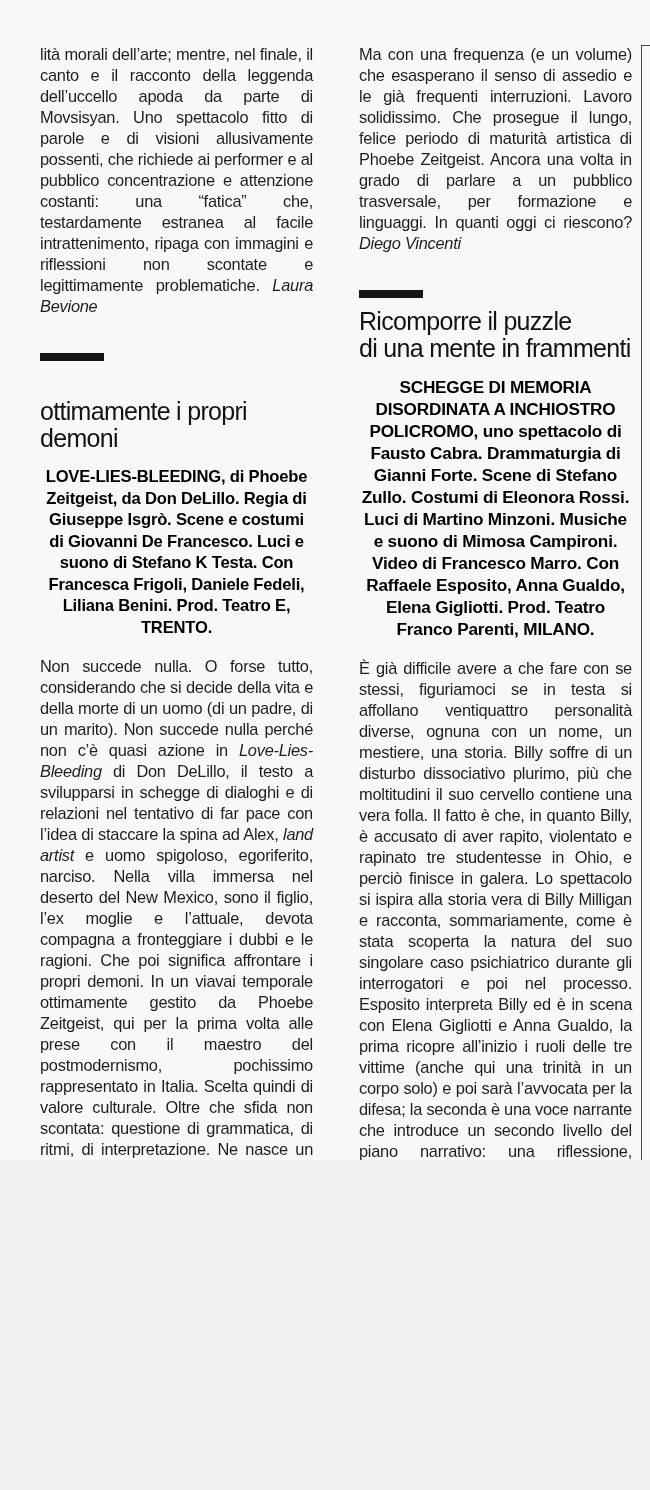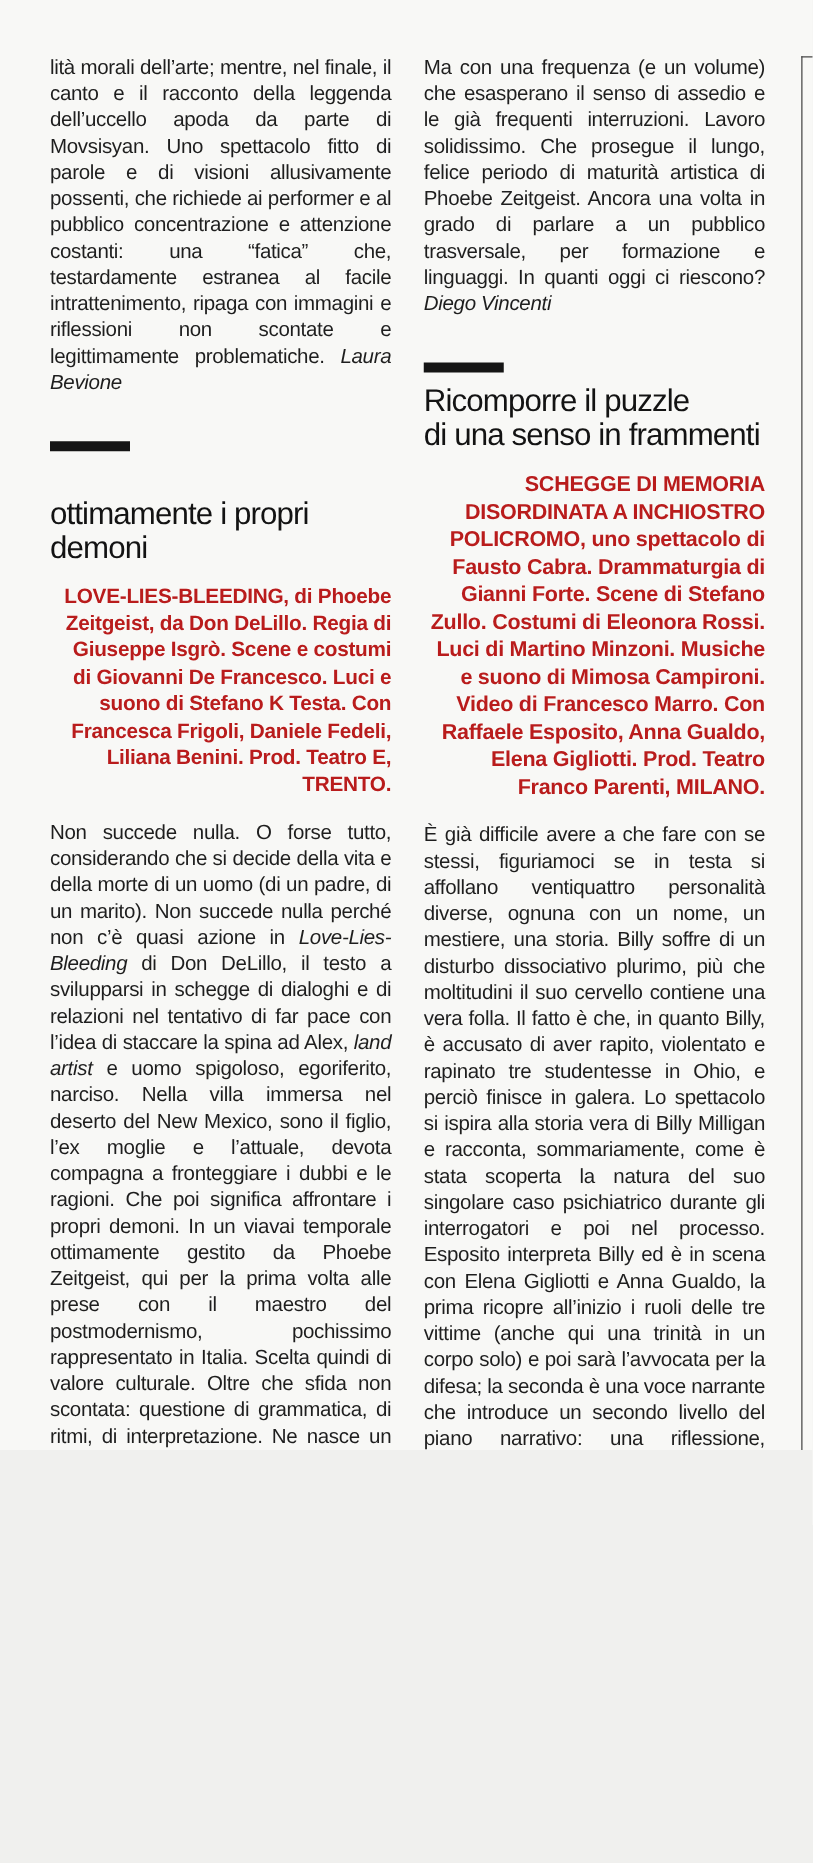--- a/index.html
+++ b/index.html
@@ -10,21 +10,21 @@
   }
   .page {
     position: relative;
     width: 650px; height: 1160px;
     background: #f8f8f6;
     color: #1e1e1e;
     overflow: hidden;
   }
   .col { position: absolute; top: 44px; width: 273px; }
   .col-left  { left: 40px; }
-  .col-right { left: 339px; }
+  .col-right { left: 359px; }
 
   .body-text {
     margin: 0;
     font-size: 16.4px;
     line-height: 21px;
     letter-spacing: -0.25px;
     text-align: justify;
     text-align-last: left;
   }
   .body-text em { font-style: italic; }
@@ -41,22 +41,22 @@
     font-weight: normal;
     letter-spacing: -0.7px;
     color: #131313;
   }
   .credits {
     margin: 0 0 18px 0;
     font-weight: bold;
     font-size: 16.6px;
     line-height: 21.5px;
     letter-spacing: -0.2px;
-    text-align: right;
-    color: #b91c1c;
+    text-align: center;
+    color: #000000;
   }
   .col-right .credits { font-size: 17.2px; line-height: 22px; }
 
   .footer {
     position: absolute;
     left: 40px; top: 1464px;
   }
   .footer-label {
     display: inline-block;
     border-top: 2px solid #222;
@@ -96,21 +96,21 @@
     </div>
   </div>
 
   <div class="col col-right">
     <p class="body-text">Ma con una frequenza (e un volume) che esasperano il senso di assedio e le già frequenti interruzioni. Lavoro solidissimo. Che prosegue il lungo, felice periodo di maturità artistica di Phoebe Zeitgeist. Ancora una volta in grado di parlare a un pubblico trasversale, per formazione e linguaggi. In quanti oggi ci riescono? <em>Diego Vincenti</em></p>
 
     <div>
       <div class="section-bar"></div>
       <h2 class="headline">
         <span>Ricomporre il puzzle</span><br>
-        <span>di una senso in frammenti</span>
+        <span>di una mente in frammenti</span>
       </h2>
       <p class="credits">SCHEGGE DI MEMORIA DISORDINATA A INCHIOSTRO POLICROMO, uno spettacolo di Fausto Cabra. Drammaturgia di Gianni Forte. Scene di Stefano Zullo. Costumi di Eleonora Rossi. Luci di Martino Minzoni. Musiche e suono di Mimosa Campironi. Video di Francesco Marro. Con Raffaele Esposito, Anna Gualdo, Elena Gigliotti. Prod. Teatro Franco Parenti, MILANO.</p>
       <p class="body-text">È già difficile avere a che fare con se stessi, figuriamoci se in testa si affollano ventiquattro personalità diverse, ognuna con un nome, un mestiere, una storia. Billy soffre di un disturbo dissociativo plurimo, più che moltitudini il suo cervello contiene una vera folla. Il fatto è che, in quanto Billy, è accusato di aver rapito, violentato e rapinato tre studentesse in Ohio, e perciò finisce in galera. Lo spettacolo si ispira alla storia vera di Billy Milligan e racconta, sommariamente, come è stata scoperta la natura del suo singolare caso psichiatrico durante gli interrogatori e poi nel processo. Esposito interpreta Billy ed è in scena con Elena Gigliotti e Anna Gualdo, la prima ricopre all’inizio i ruoli delle tre vittime (anche qui una trinità in un corpo solo) e poi sarà l’avvocata per la difesa; la seconda è una voce narrante che introduce un secondo livello del piano narrativo: una riflessione, piuttosto posticcia, sul rapporto tra realtà (del racconto) e finzione teatrale, tra persona e personaggio, e poi impersonerà la psichiatra consulente nel caso Milligan. Per soprammercato Cabra e Forte aggiungono anche un terzo piano rappresentativo costituito da ciò che vediamo in video, per esempio le registrazioni delle testimonianze delle varie personalità che possiedono Billy. La prima parte del lavoro non è del tutto risolta e avanza in ma-</p>
     </div>
   </div>
 
   <div class="footer">
     <span class="footer-label">Hy60</span>
   </div>
 

